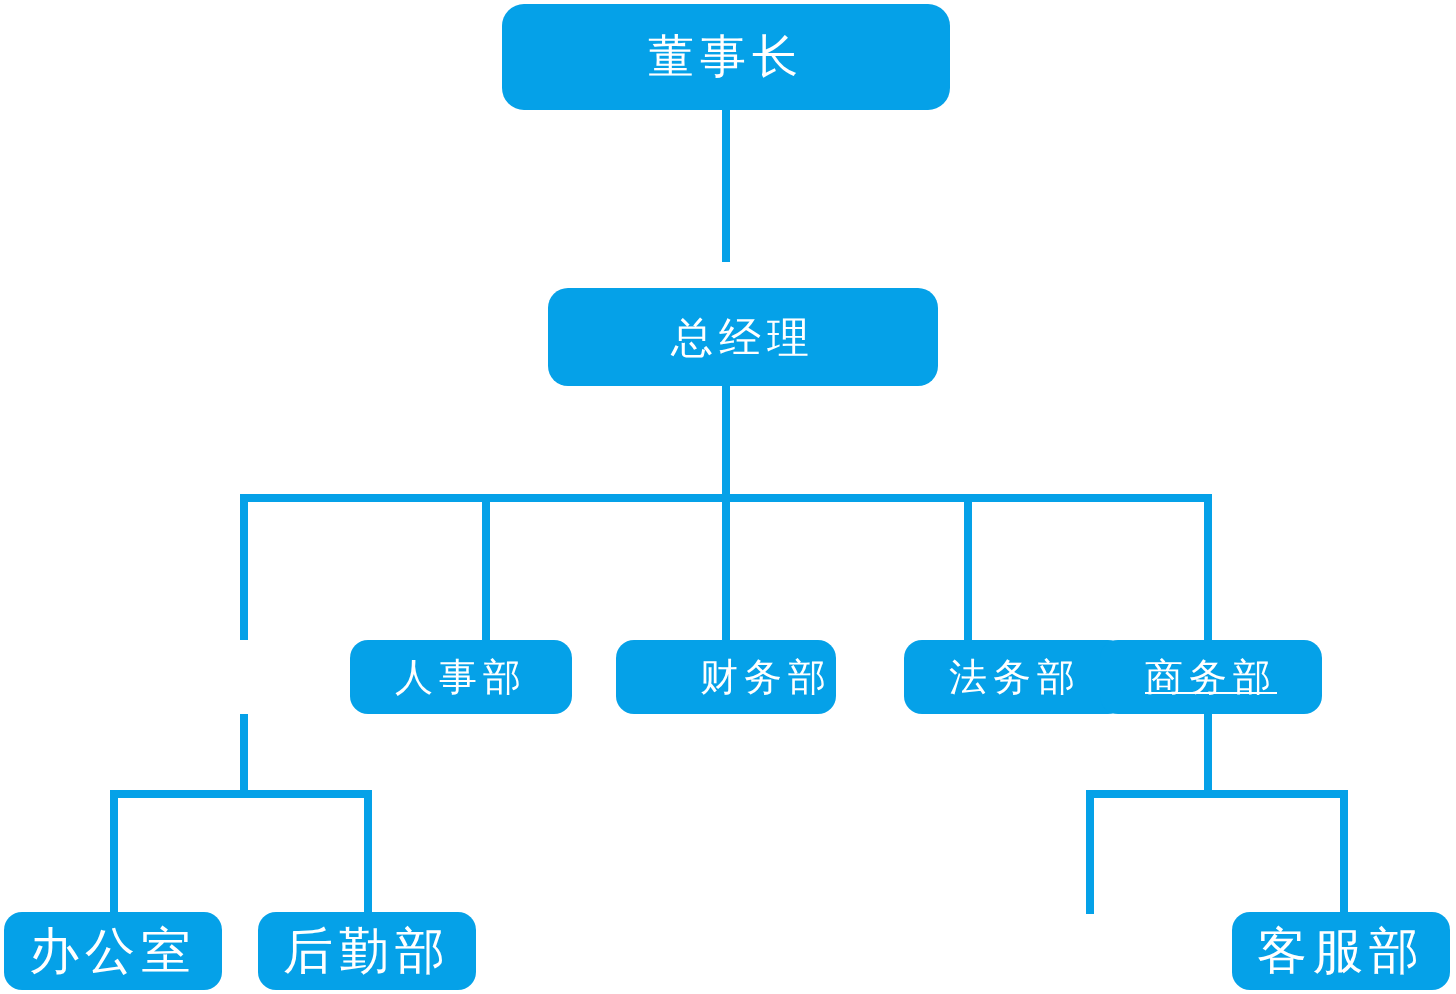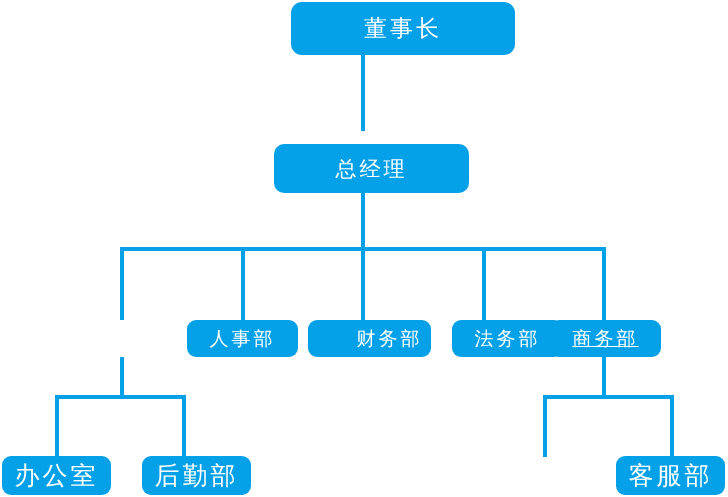--- a/index.html
+++ b/index.html
@@ -29,21 +29,20 @@
     align-items: center;
     justify-content: center;
     text-align: center;
     letter-spacing: 3px;
     white-space: nowrap;
     user-select: none;
   }
   .node.lvl1 {
     font-size: 23px;
     border-radius: 11px;
-    margin-left: 40px;
   }
   .node.lvl2 {
     font-size: 21px;
     border-radius: 10px;
   }
   .node.lvl3 {
     font-size: 19px;
     border-radius: 9px;
   }
   .node.lvl4 {
@@ -74,23 +73,23 @@
 
   <div class="conn" style="left:602px; top:357px; width:4px; height:41px;"></div>
   <div class="conn" style="left:543px; top:395px; width:131px; height:4px;"></div>
   <div class="conn" style="left:543px; top:395px; width:4px; height:62px;"></div>
   <div class="conn" style="left:670px; top:395px; width:4px; height:62px;"></div>
 
   <div class="node lvl1" style="left:251px; top:2px; width:224px; height:53px;">董事长</div>
 
   <div class="node lvl2" style="left:274px; top:144px; width:195px; height:49px;">总经理</div>
 
-  <div class="node lvl3" style="left:187px; top:320px; width:111px; height:37px;">人事部</div>
-  <div class="node lvl3" style="left:308px; top:320px; width:123px; height:37px;padding-left:40px;">财务部</div>
+  <div class="node lvl3" style="left:175px; top:320px; width:111px; height:37px;">人事部</div>
+  <div class="node lvl3" style="left:308px; top:320px; width:110px; height:37px;padding-left:40px;">财务部</div>
   <div class="node lvl3" style="left:452px; top:320px; width:111px; height:37px;">法务部</div>
   <div class="node lvl3" style="left:550px; top:320px; width:111px; height:37px;text-decoration:underline;">商务部</div>
 
   <div class="node lvl4" style="left:2px; top:456px; width:109px; height:39px;">办公室</div>
-  <div class="node lvl4" style="left:142px; top:456px; width:109px; height:39px;">后勤部</div>
+  <div class="node lvl4" style="left:129px; top:456px; width:109px; height:39px;">后勤部</div>
 
   <div class="node lvl4" style="left:616px; top:456px; width:109px; height:39px;">客服部</div>
 
 </div>
 
 </body></html>

